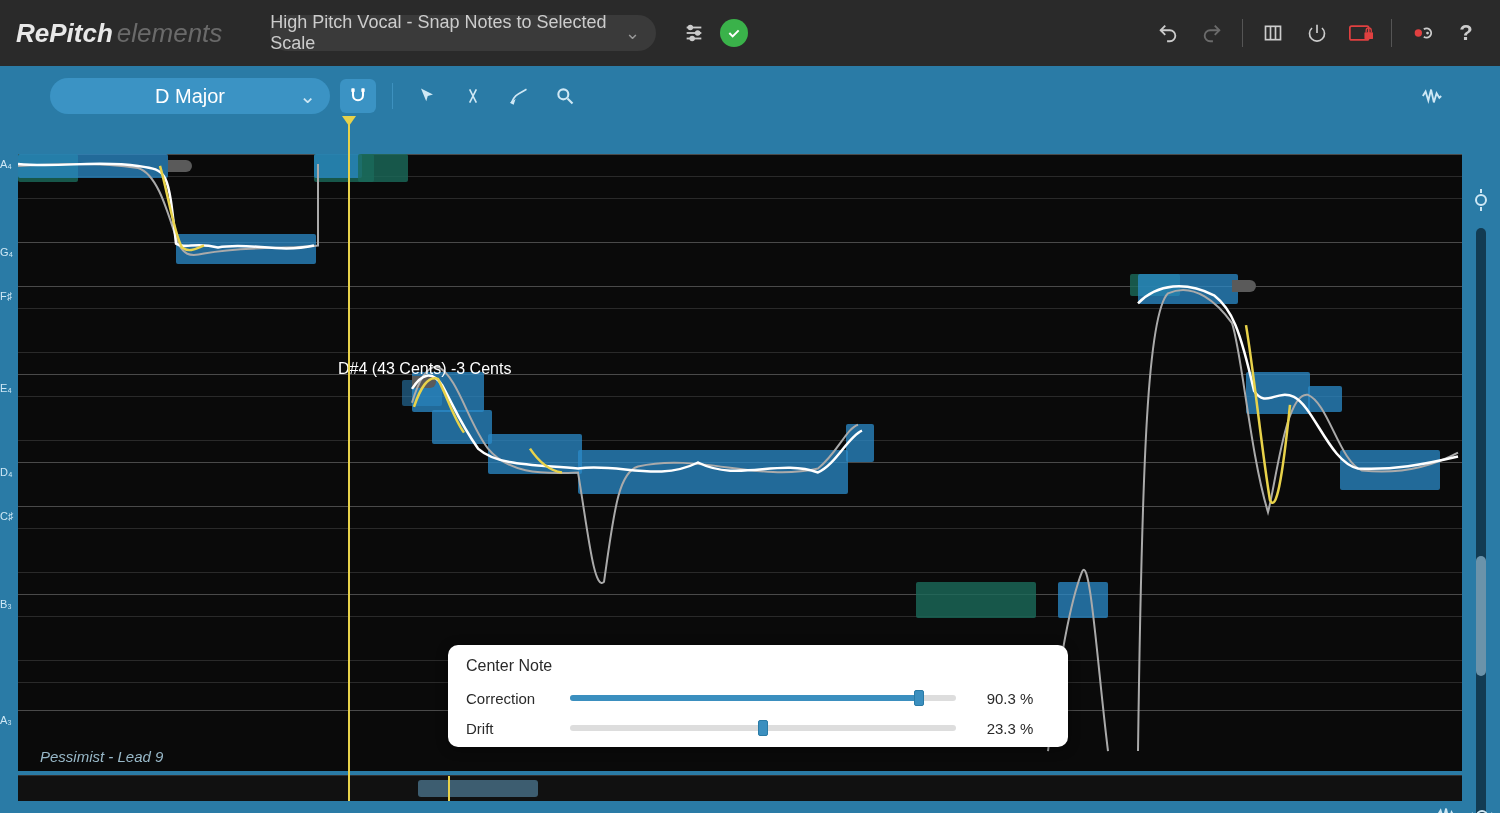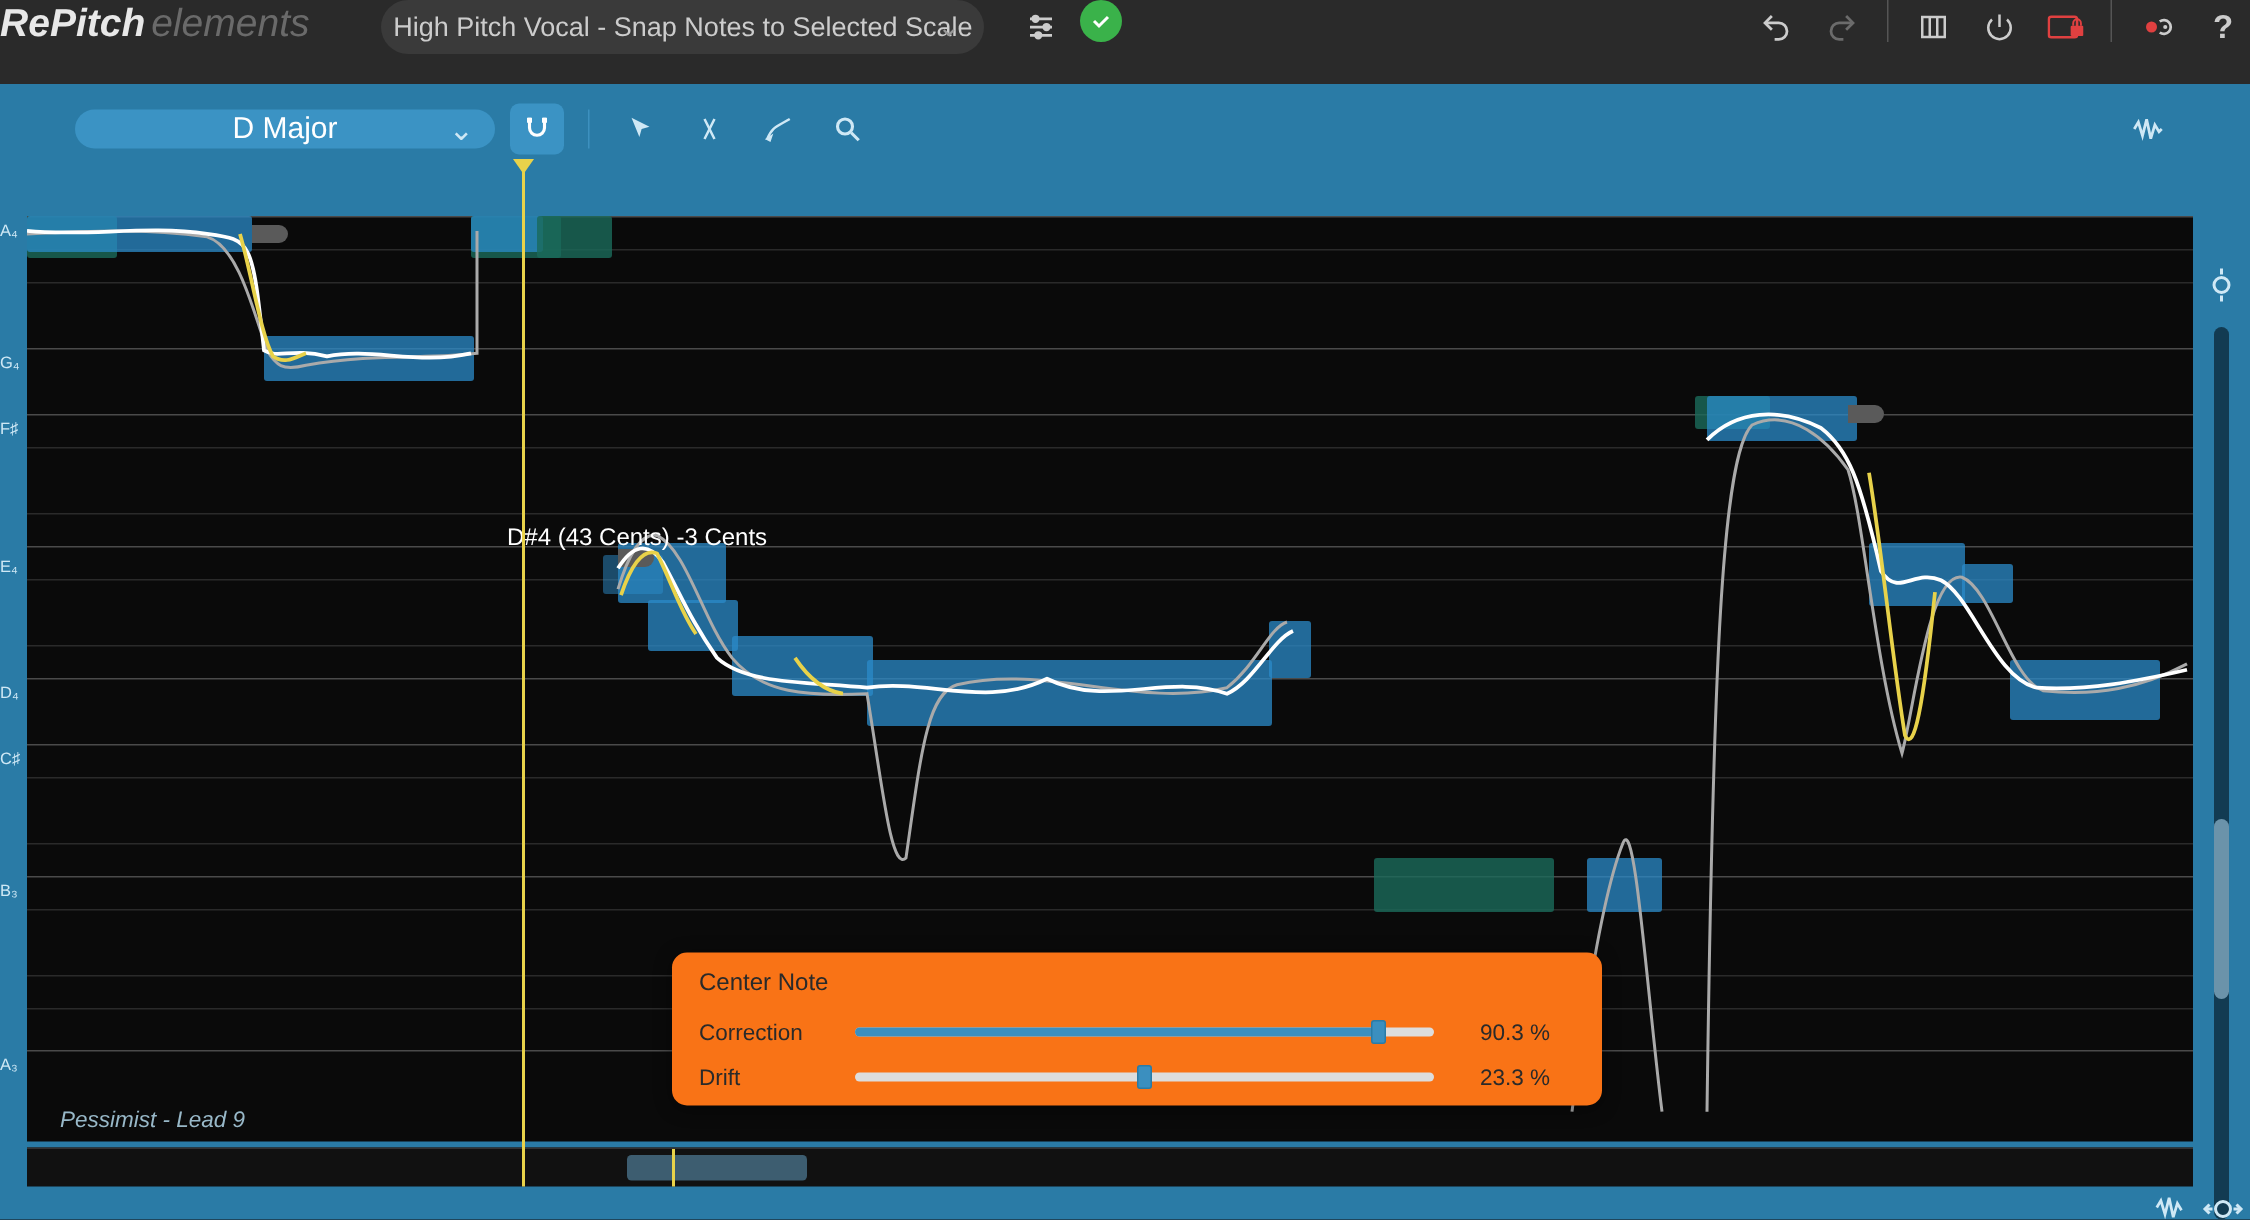--- a/index.html
+++ b/index.html
@@ -1,36 +1,36 @@
 <!DOCTYPE html>
 <html><head>
 <meta charset="utf-8">
 <style>
 * { margin: 0; padding: 0; box-sizing: border-box; }
 body { font-family: -apple-system, "Segoe UI", Arial, sans-serif; background: #1a1a1a; width: 1500px; height: 813px; overflow: hidden; user-select: none; }
 
 
-.header { height: 56px; background: #2a2a2a; display: flex; padding: 0 0; gap: 8px; }
+.header { height: 66px; background: #2a2a2a; display: flex; align-items: center; padding: 0 16px; gap: 8px; }
 .logo { font-size: 26px; font-weight: 700; }
 .logo .re { color: #e8e8e8; font-style: italic; }
 .logo .pitch { color: #e8e8e8; font-style: italic; }
 .logo .elements { color: #6a6a6a; font-weight: 400; font-style: italic; margin-left: 4px; }
 .preset-select { flex: 1; max-width: 600px; margin-left: 40px; margin-right: 12px; background: #3a3a3a; border-radius: 20px; height: 36px; display: flex; align-items: center; justify-content: center; color: #ccc; font-size: 18px; position: relative; }
 .preset-chevron { position: absolute; right: 16px; color: #999; }
 .hicon { width: 36px; height: 36px; display: flex; align-items: center; justify-content: center; color: #ccc; cursor: pointer; border-radius: 4px; }
 .hicon.green { background: #3ab24a; border-radius: 50%; width: 28px; height: 28px; color: #fff; }
 .hsep { width: 1px; height: 28px; background: #555; margin: 0 4px; }
 .hspacer { flex: 1; }
 
 
 .app-body { background: #2a7ba6; height: 763px; position: relative; padding: 10px 0 0 0; }
 
 
 .toolbar { height: 40px; display: flex; align-items: center; padding: 0 50px 0 50px; gap: 10px; }
-.scale-select { width: 280px; height: 26px; background: #3b93c4; border-radius: 18px; display: flex; align-items: center; justify-content: center; color: #fff; font-size: 20px; position: relative; }
+.scale-select { width: 280px; height: 36px; background: #3b93c4; border-radius: 18px; display: flex; align-items: center; justify-content: center; color: #fff; font-size: 20px; position: relative; }
 .scale-chevron { position: absolute; right: 14px; color: #cfe8f5; }
 .tool-btn { width: 36px; height: 34px; display: flex; align-items: center; justify-content: center; color: #cfe8f5; cursor: pointer; border-radius: 6px; }
 .tool-btn.active { background: #3b93c4; }
 .vsep { width: 1px; height: 26px; background: #3d91bf; margin: 0 6px; }
 .tool-spacer { flex: 1; }
 
 
 .editor { position: absolute; left: 18px; right: 38px; top: 58px; bottom: 28px; }
 .ruler { height: 30px; background: #111; border-bottom: 1px solid #333; position: relative; color: #bbb; font-size: 14px; }
 .ruler .tick { position: absolute; top: 50%; transform: translateY(-50%); }
@@ -55,21 +55,21 @@
 
 .curve-svg { position: absolute; left: 0; top: 0; width: 100%; height: 100%; pointer-events: none; }
 
 
 .track-name { position: absolute; left: 22px; bottom: 6px; color: #98b8c8; font-size: 15px; font-style: italic; }
 
 
 .note-readout { position: absolute; color: #fff; font-size: 16px; font-weight: 500; }
 
 
-.panel { position: absolute; left: 430px; bottom: 24px; width: 620px; height: 102px; background: #f97316; border-radius: 10px; padding: 12px 18px; box-shadow: 0 2px 12px rgba(0,0,0,0.4); color: #2a2a2a; }
+.panel { position: absolute; left: 430px; bottom: 24px; width: 620px; height: 102px; background: #ffffff; border-radius: 10px; padding: 12px 18px; box-shadow: 0 2px 12px rgba(0,0,0,0.4); color: #2a2a2a; }
 .panel-title { font-size: 16px; margin-bottom: 8px; }
 .panel-row { display: flex; align-items: center; height: 30px; gap: 14px; }
 .panel-row .lbl { width: 90px; font-size: 15px; }
 .panel-row .track { flex: 1; height: 6px; background: #ddd; border-radius: 3px; position: relative; }
 .panel-row .fill { position: absolute; left: 0; top: 0; bottom: 0; background: #3b8fbf; border-radius: 3px; }
 .panel-row .thumb { position: absolute; top: -5px; width: 10px; height: 16px; background: #3b8fbf; border: 1px solid #2a7ba6; border-radius: 2px; }
 .panel-row .val { width: 80px; text-align: center; font-size: 15px; }
 
 
 .mini-scroll { position: absolute; left: 0; right: 0; bottom: 0; height: 26px; background: #111; border-top: 1px solid #333; }

